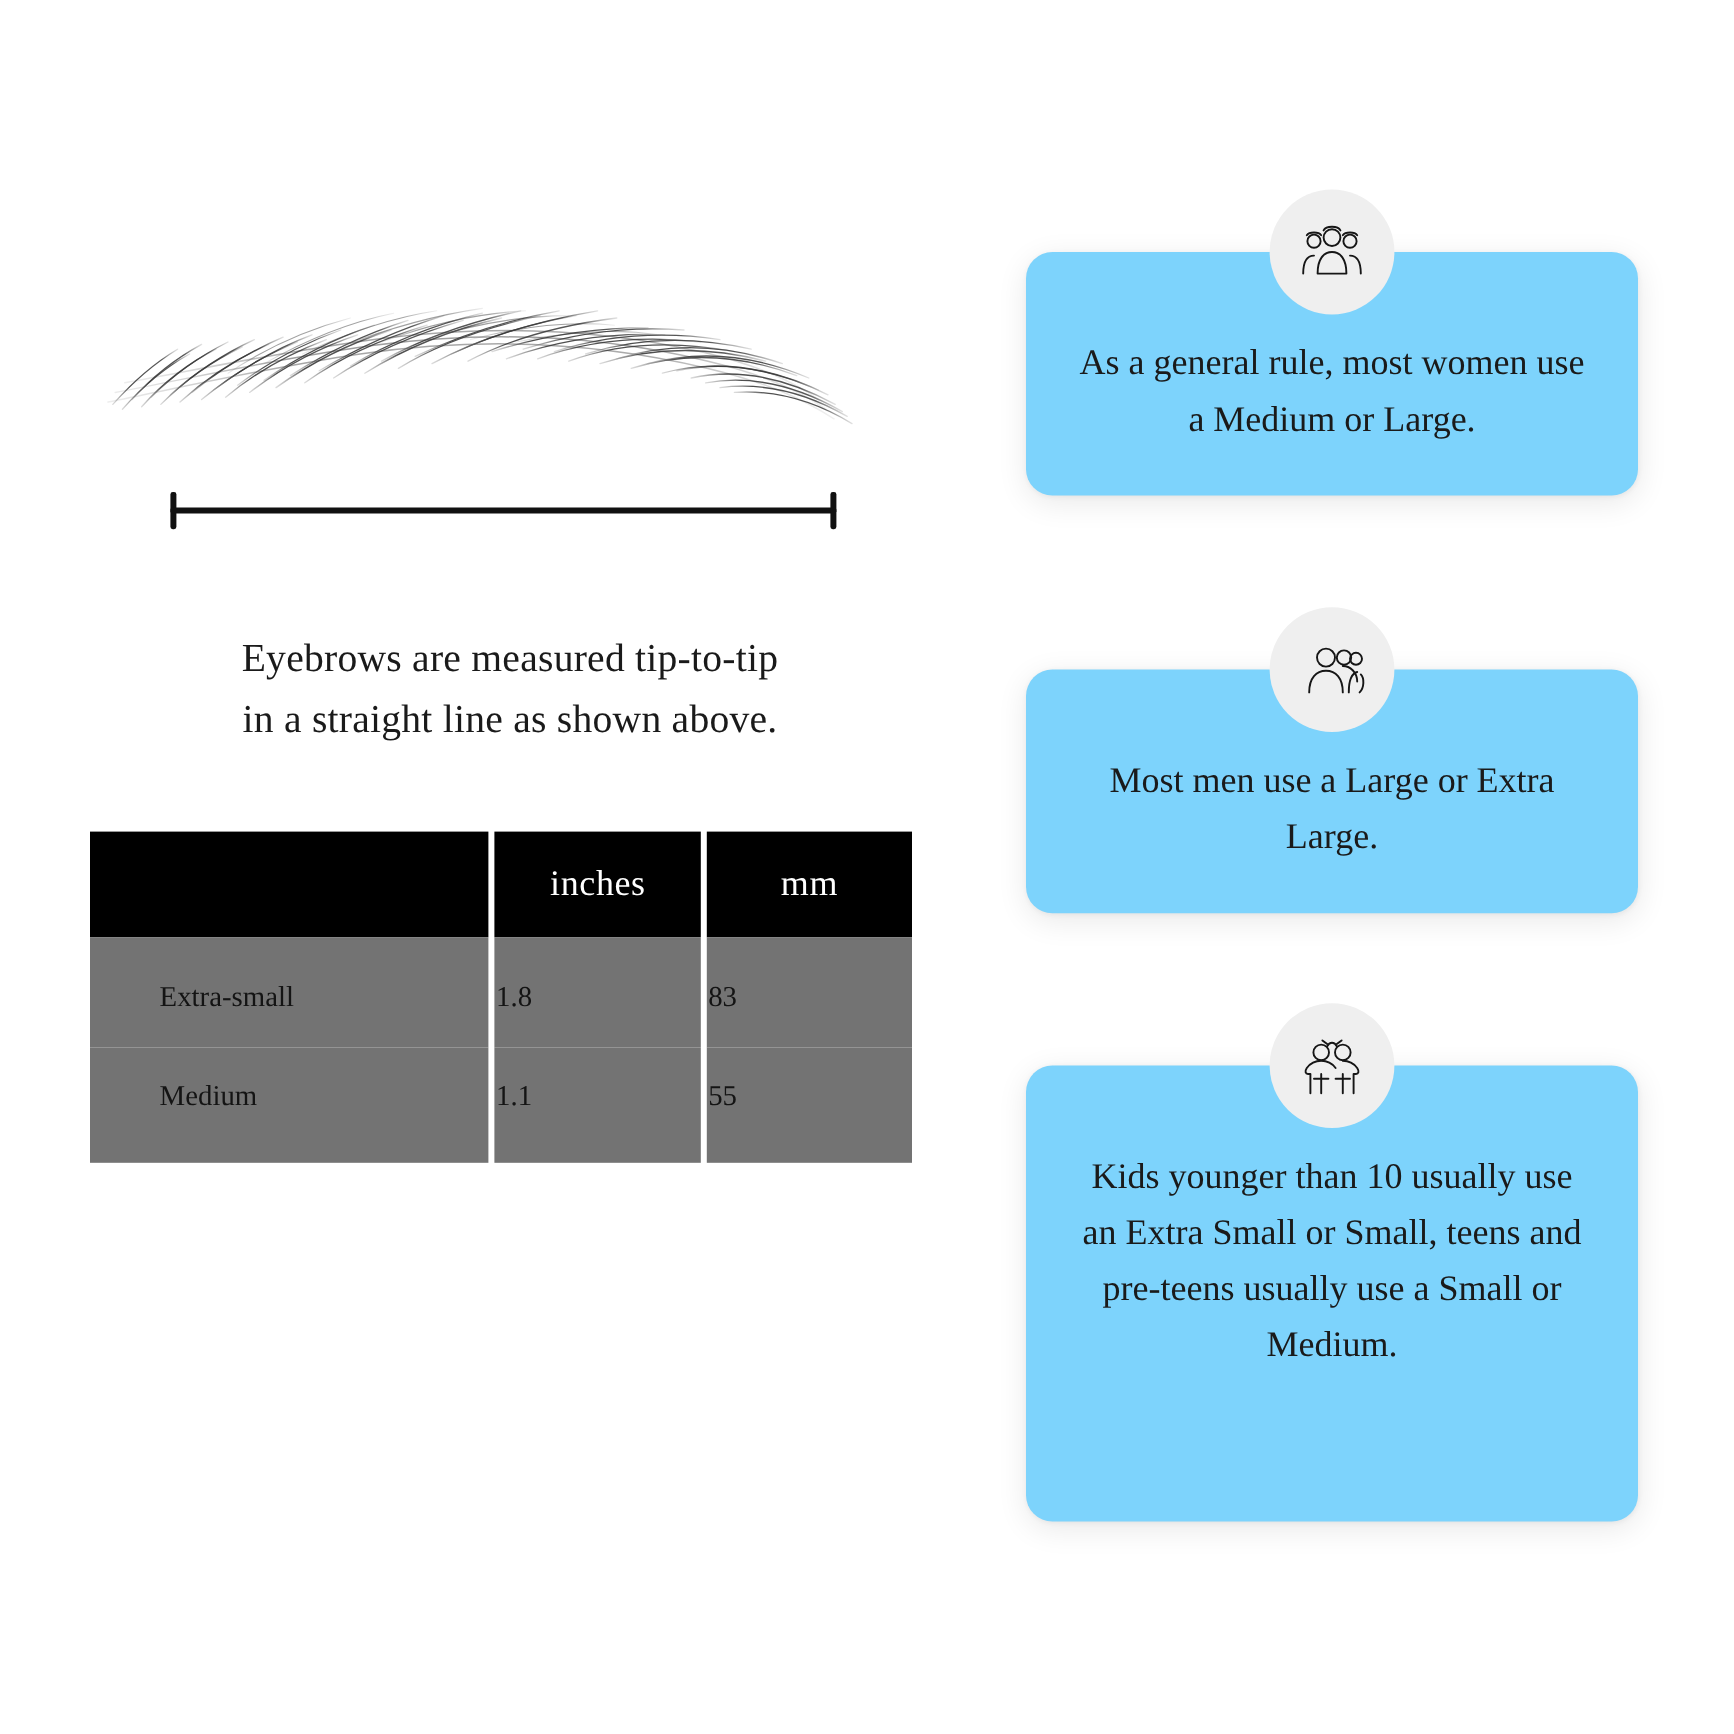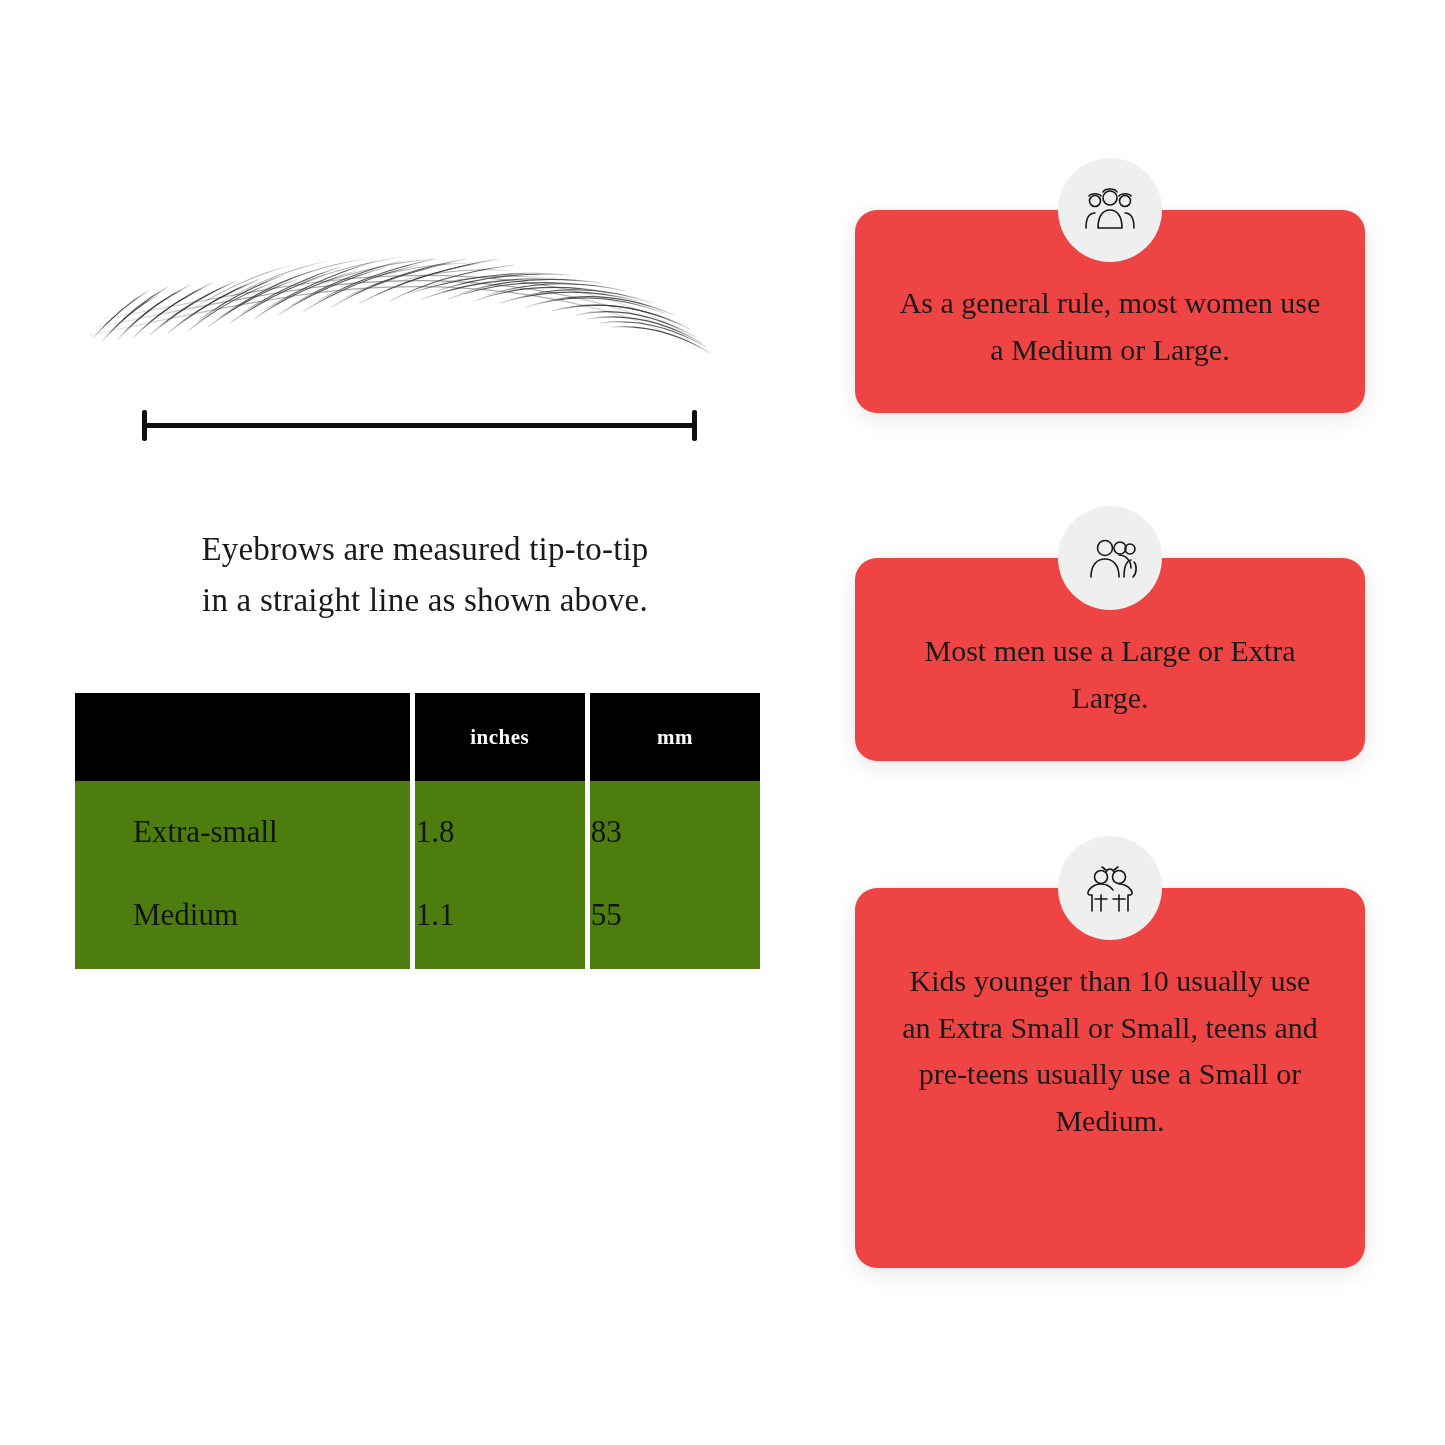--- a/index.html
+++ b/index.html
@@ -79,36 +79,36 @@
     position: absolute;
     left: 0;
     top: 693px;
     width: 695px;
     border-collapse: separate;
     border-spacing: 5px 0;
   }
   .size-table th {
     background: #000000;
     color: #ffffff;
-    font-weight: bold;
-    font-size: 21px;
+    font-weight: normal;
+    font-size: 30px;
     height: 86px;
     vertical-align: middle;
     text-align: center;
     letter-spacing: 0.5px;
   }
   .size-table th.label-head {
     width: 348px;
   }
   .size-table th.in-head { width: 178px; }
   .size-table th.mm-head { width: 180px; }
 
   .size-table td {
-    background: #4d7c0f;
-    font-size: 31px;
+    background: #737373;
+    font-size: 24px;
     height: 81px;
     vertical-align: middle;
     color: #141414;
   }
   .size-table td.name {
     text-align: left;
     padding-left: 58px;
   }
   .size-table td.num {
   }
@@ -121,21 +121,21 @@
     left: 790px;
     top: 0;
     width: 620px;
     height: 1445px;
   }
 
   .note {
     position: absolute;
     left: 65px;
     width: 510px;
-    background: #ef4444;
+    background: #7dd3fc;
     border-radius: 22px;
     box-shadow: 0 6px 26px rgba(0,0,0,0.09), 0 1px 4px rgba(0,0,0,0.05);
     box-sizing: border-box;
     padding: 70px 40px 40px 40px;
     text-align: center;
     font-size: 30px;
     line-height: 1.55;
     color: #1a1a1a;
   }
   .note-1 { top: 210px; min-height: 200px; }

